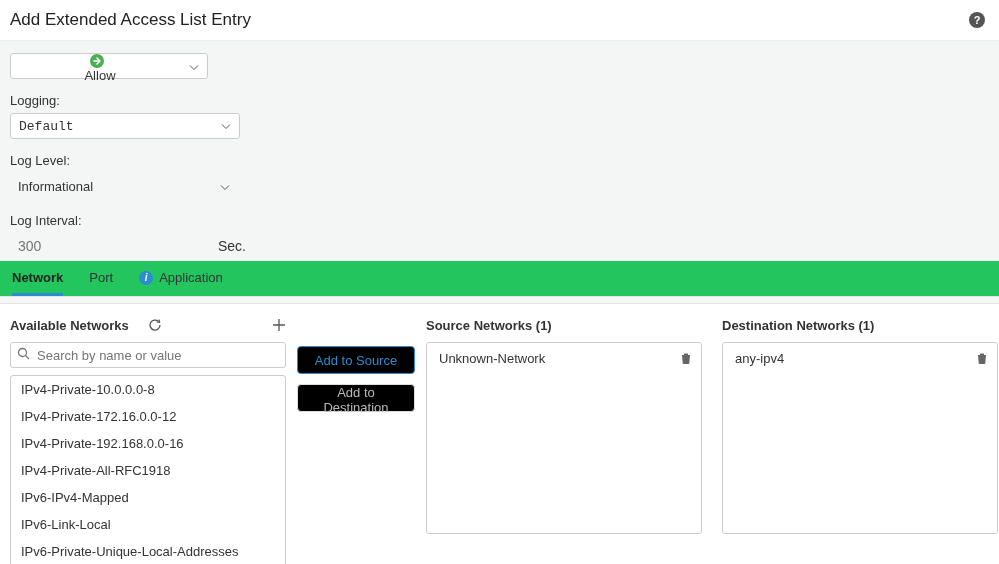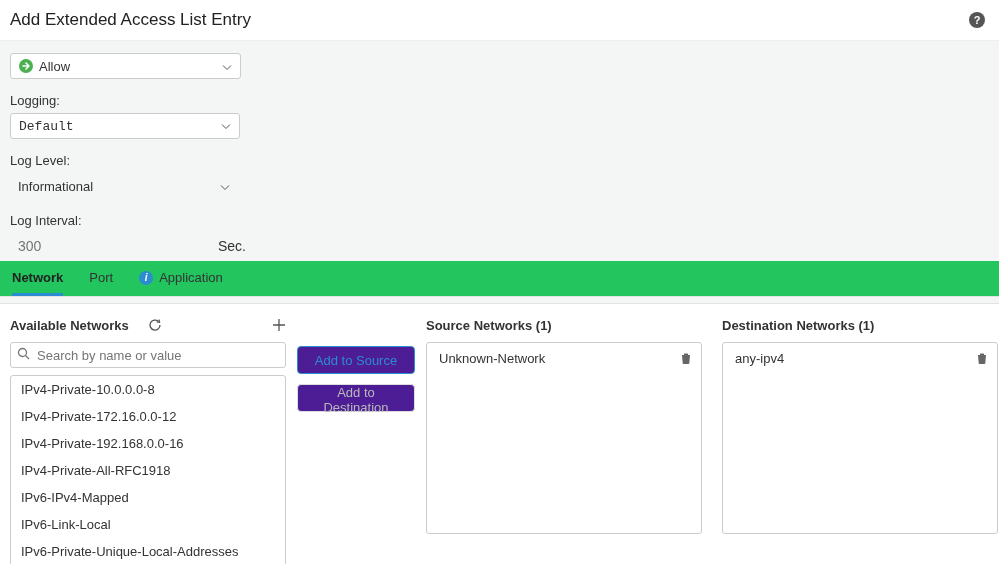--- a/index.html
+++ b/index.html
@@ -69,21 +69,21 @@
       position: absolute;
       right: 8px;
       top: 50%;
       transform: translateY(-50%);
       pointer-events: none;
     }
     .select-borderless {
       background: transparent;
       border: none;
     }
-    .select-action { width: 231px; }
+    .select-action { width: 198px; flex-direction: column; }
     .select-logging { width: 230px; font-family: Liberation Mono, monospace; }
     .select-loglevel { width: 228px; padding-left: 8px; }
 
     .allow-dot {
       width: 14px; height: 14px;
       border-radius: 50%;
       background: #4caf50;
       display: inline-flex;
       align-items: center;
       justify-content: center;
@@ -193,21 +193,21 @@
     .net-item {
       padding: 6px 10px;
       font-size: 13px;
       color:#333;
       cursor:pointer;
     }
 
     .btn {
       height:28px;
       border:1px solid #2b8ccf;
-      background:#4c1d95;
+      background:#000000;
       color:#2b8ccf;
       border-radius:4px;
       font-size:13px;
       padding:0 12px;
       cursor:pointer;
     }
     .btn:disabled, .btn.disabled {
       color:#b9b9b9;
       border-color:#ddd;
       cursor:default;

